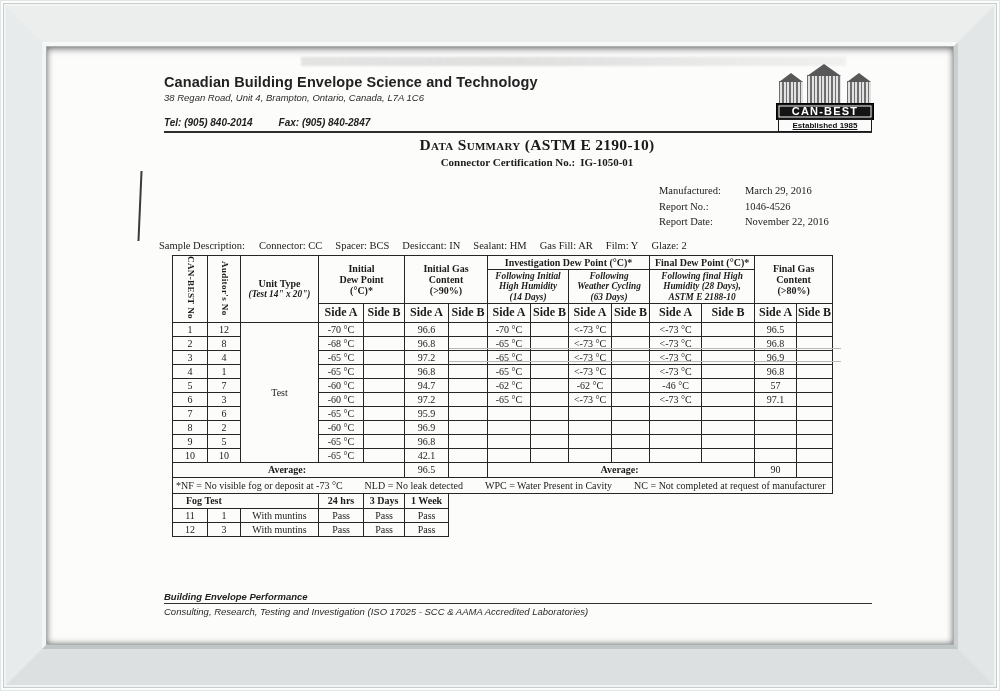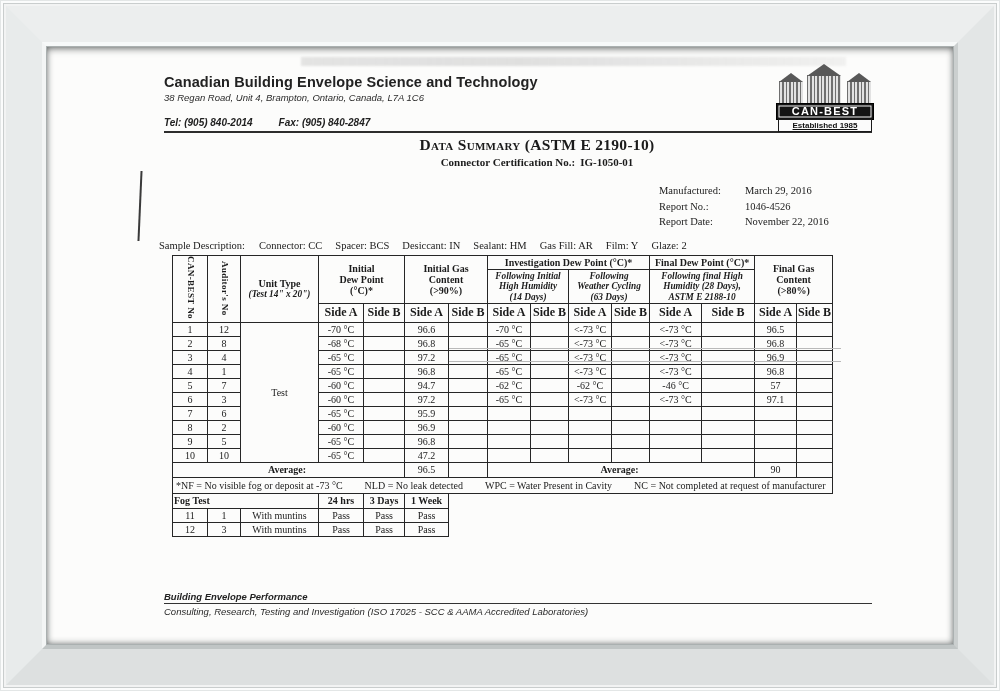--- a/index.html
+++ b/index.html
@@ -80,21 +80,21 @@
   .main-table td{font-size:10px;height:13px;text-align:center;line-height:12px;}
   td.unit-cell{font-size:10px;vertical-align:middle;}
   .avg-row td{height:14px;}
   .avg-label{text-align:right;font-weight:bold;padding-right:4px !important;}
   .avg-val{font-weight:normal;}
   .footnote-cell{text-align:left !important;font-size:9.8px;height:15px !important;
     padding-left:3px !important;white-space:nowrap;}
   .footnote-cell span{margin-right:22px;}
   .fog-table th{font-size:10px;height:14px;}
   .fog-table td{font-size:10px;height:13px;text-align:center;line-height:12px;}
-  .fog-title{text-align:left;padding-left:1px;}
+  .fog-title{text-align:left;padding-left:13px;}
   .fog-ext{position:absolute;left:277px;width:392px;height:1px;background:#b9b9b9;}
   
   .footer{position:absolute;left:117px;top:544px;width:708px;
     font-family:"Liberation Sans", sans-serif;}
   .footer-l1{font-size:9.5px;font-weight:bold;font-style:italic;
     border-bottom:1.5px solid #333;padding-bottom:1px;color:#222;}
   .footer-l2{font-size:9.5px;font-style:italic;margin-top:2px;color:#2a2a2a;}
 </style>
 </head>
 <body>
@@ -367,21 +367,21 @@
             <td></td>
             <td></td>
             <td></td>
             <td></td>
           </tr>
           <tr>
             <td>10</td>
             <td>10</td>
             <td>-65 °C</td>
             <td></td>
-            <td>47.2</td>
+            <td>42.1</td>
             <td></td>
             <td></td>
             <td></td>
             <td></td>
             <td></td>
             <td></td>
             <td></td>
             <td></td>
             <td></td>
           </tr>

